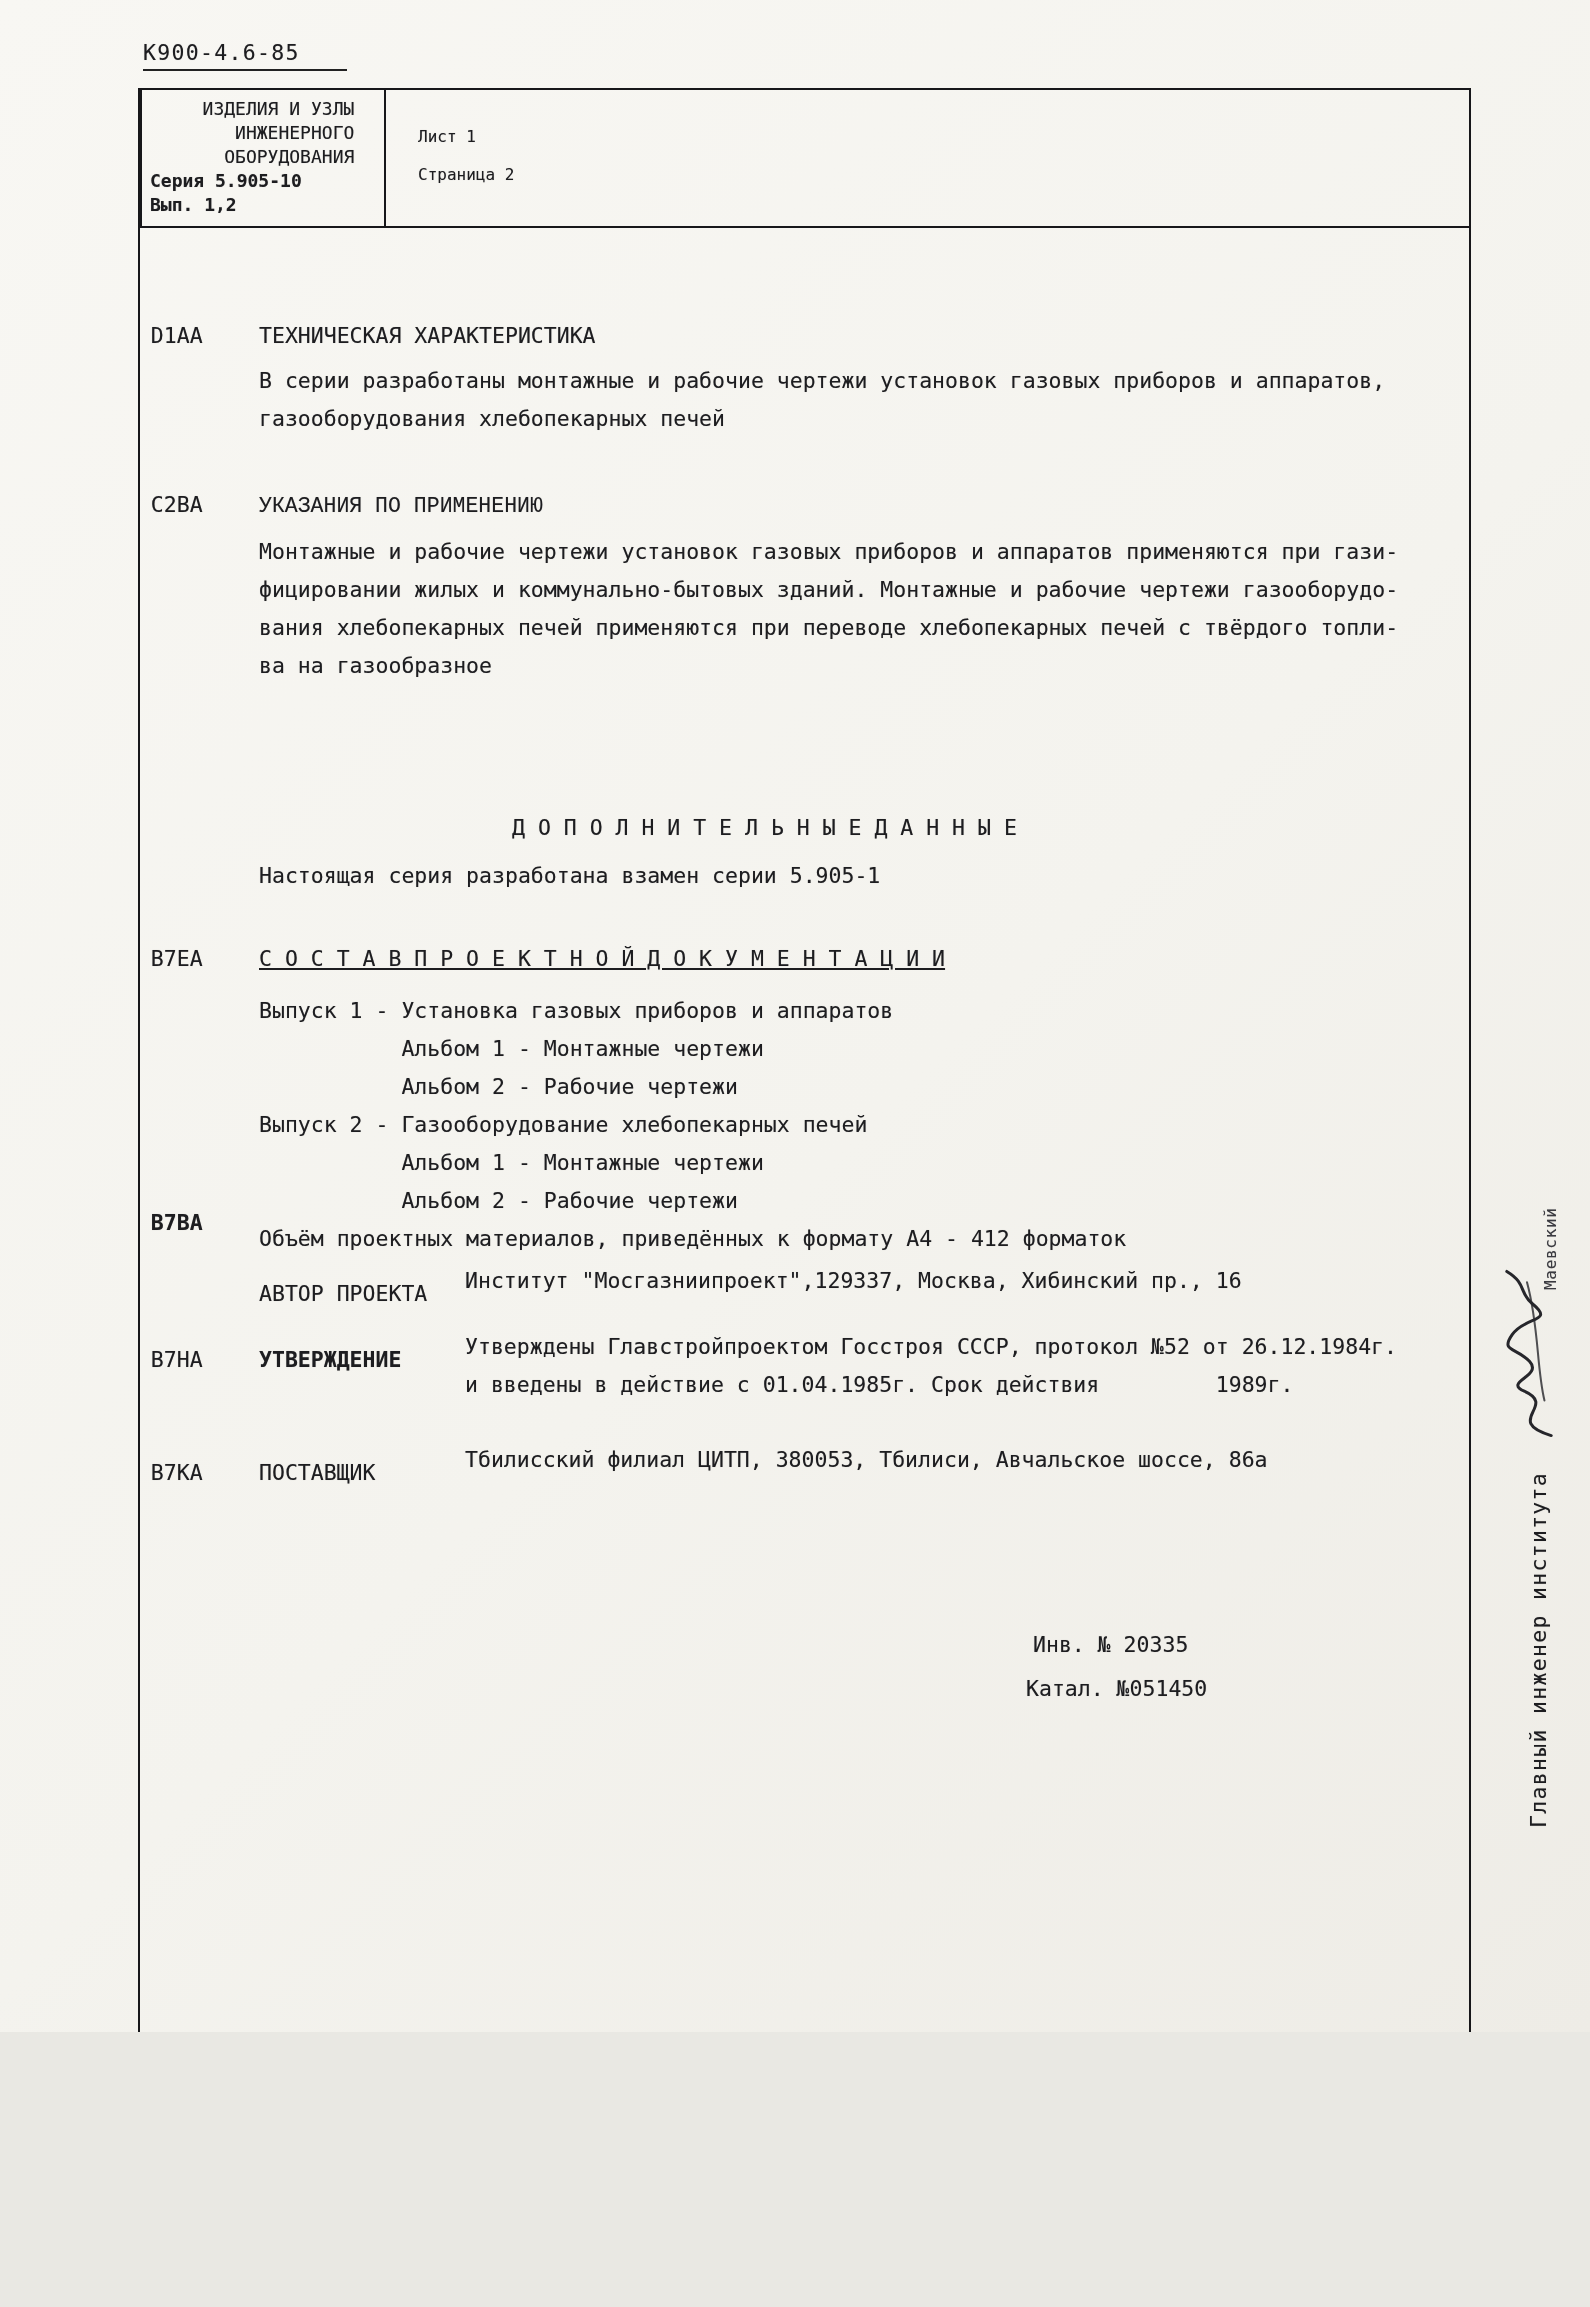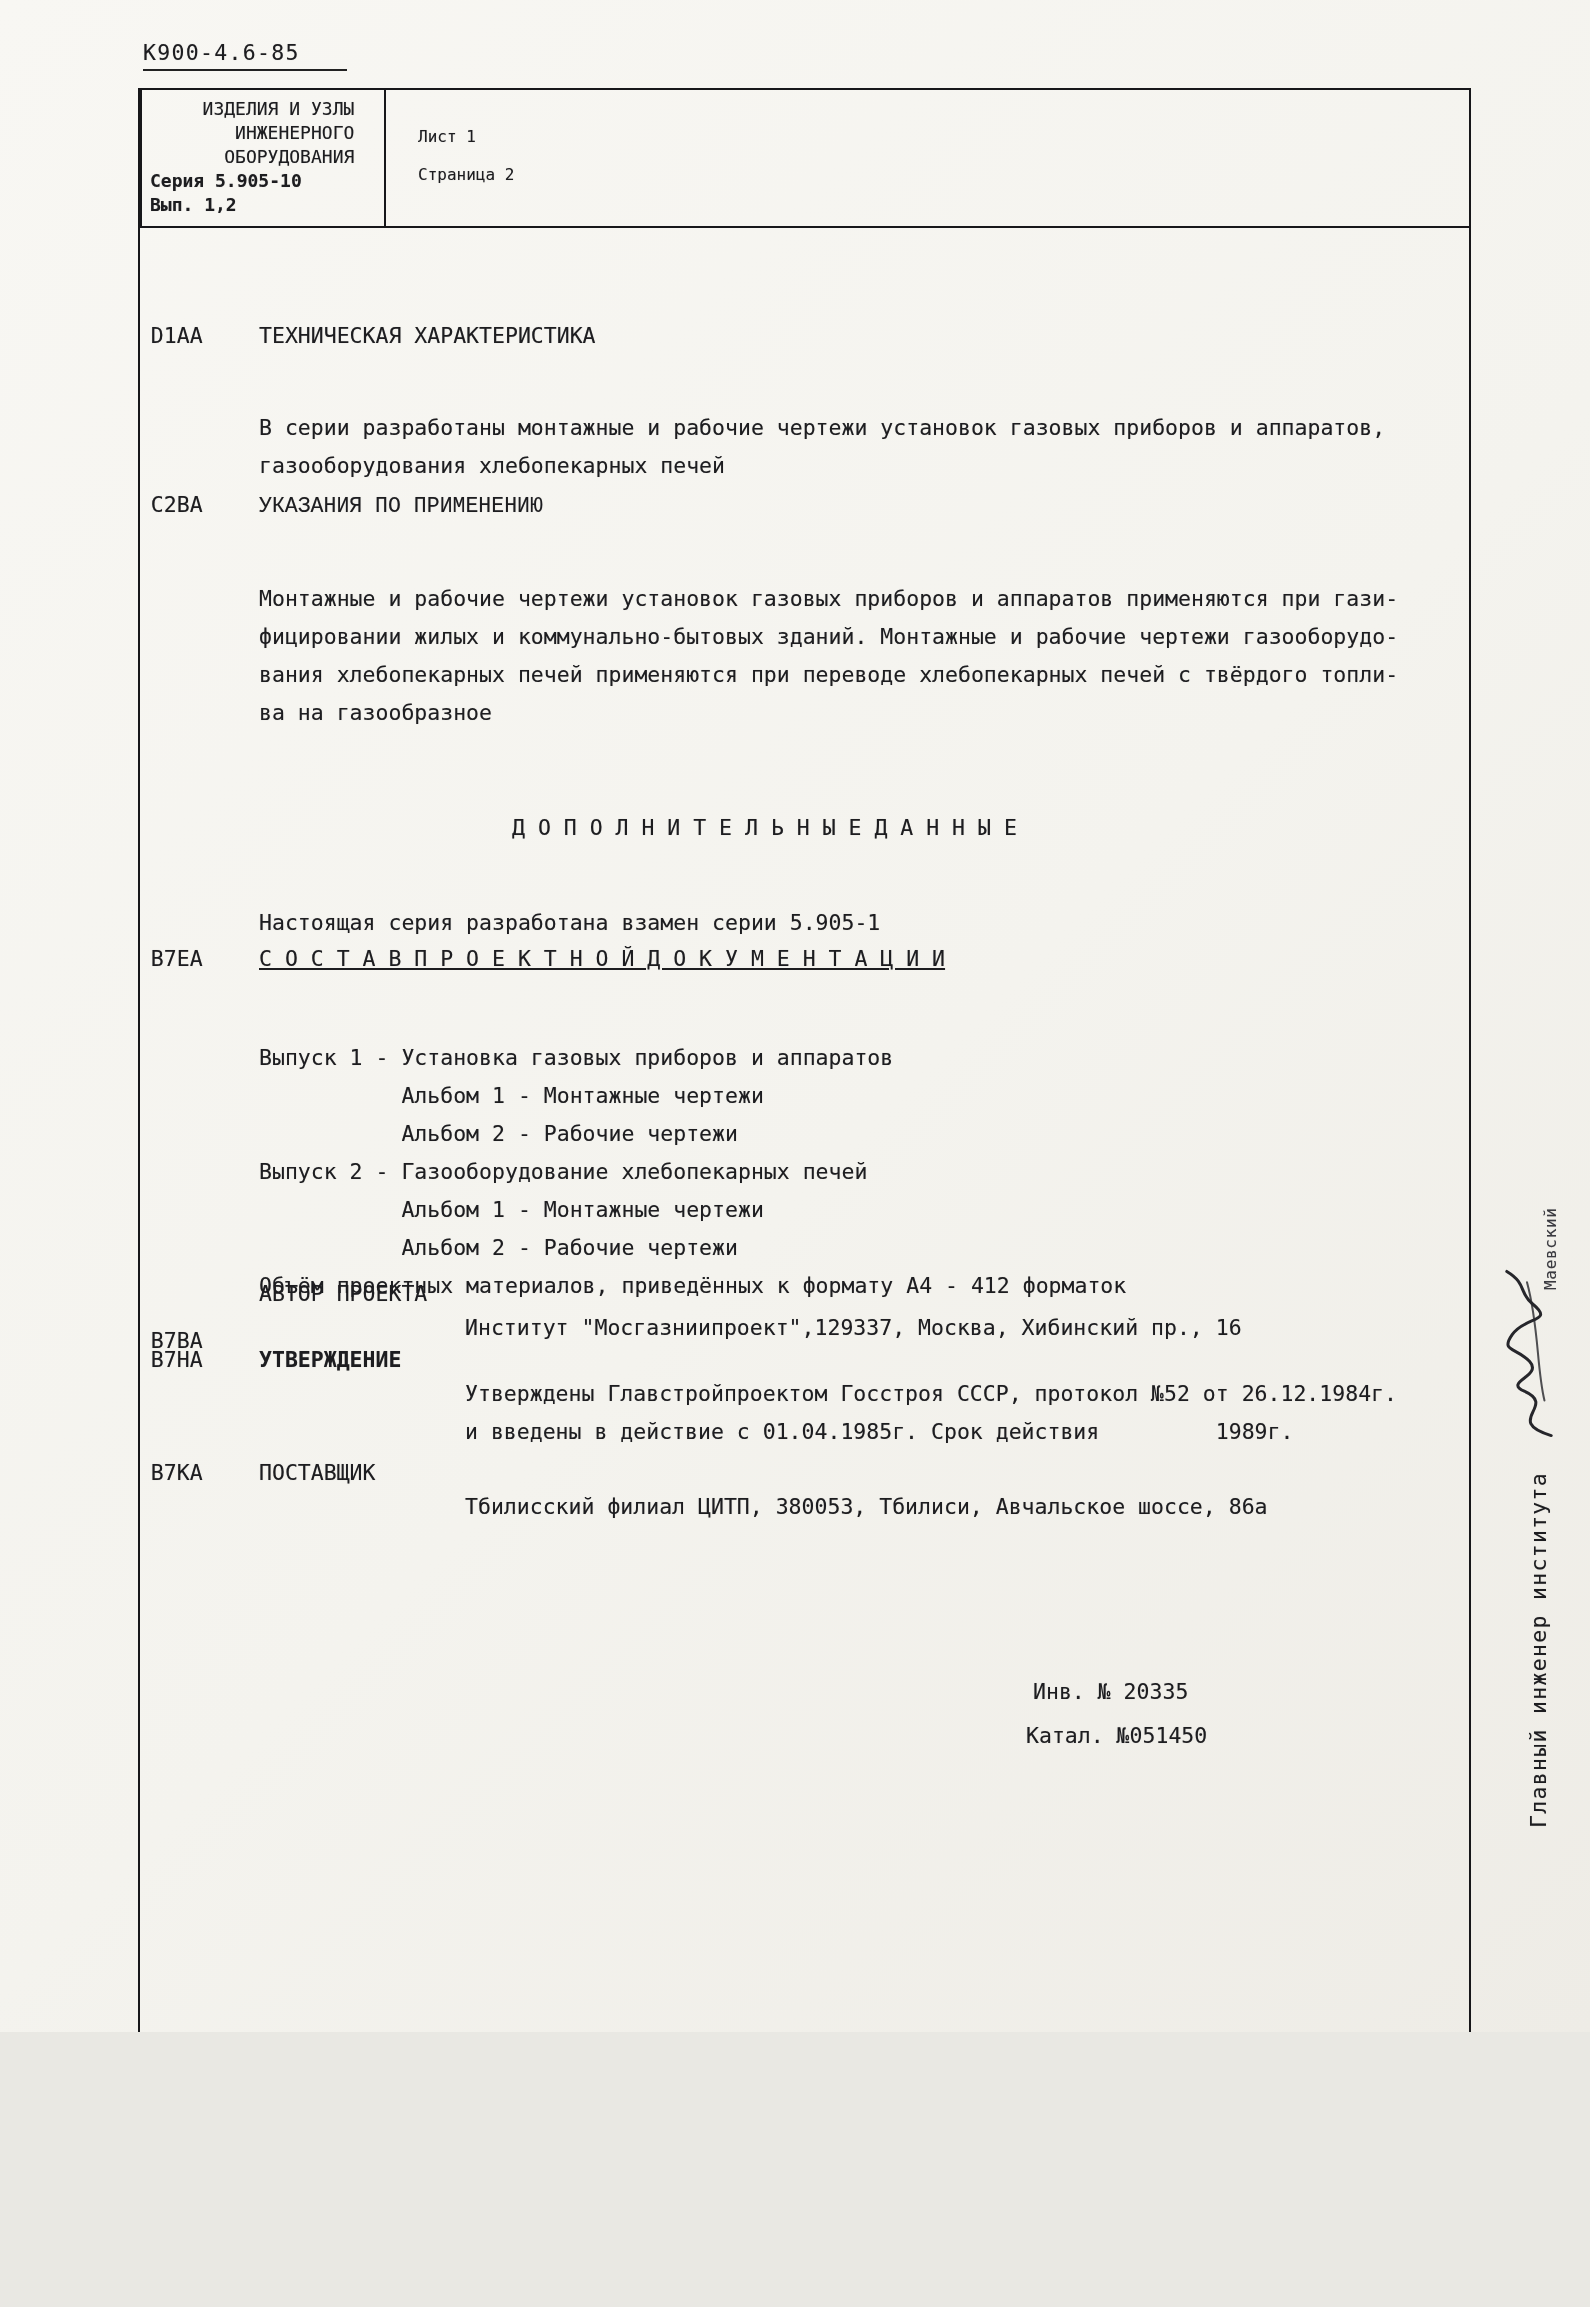--- a/index.html
+++ b/index.html
@@ -38,34 +38,34 @@
   }
   .hc-class .org { white-space:pre-line;text-align:right; }
   .hc-class .series { font-weight:bold; }
   .hc-page {
     flex:1; border-left:2.7px solid #17171a;
     padding:28px 0 0 32px; font-size:16px; line-height:38px;margin-left:27px;
   }
   
   .code  { position:absolute; font-size:21.5px; white-space:nowrap; }
   .label { position:absolute; font-size:21.5px; white-space:nowrap; }
-  .block { position:absolute; font-size:21.5px; line-height:38px; white-space:pre-wrap;margin-top:47px; }
+  .block { position:absolute; font-size:21.5px; line-height:38px; white-space:pre-wrap; }
   
   .pos-tech-code     { left:10.8px;   top:233px; }
   .pos-tech-title    { left:119px;  top:233px; }
   .pos-tech-body     { left:119px;  top:272px; }
   .pos-usage-code    { left:10.8px;   top:402px; }
   .pos-usage-title   { left:119px;  top:404px;font-family:Liberation Mono, monospace; }
   .pos-usage-body    { left:119px;  top:443px; }
   .pos-add-title     { left:372px;  top:725px; }
   .pos-add-body      { left:119px;  top:767px; }
   .pos-comp-code     { left:10.8px;   top:856px; }
   .pos-comp-title    { left:119px;  top:856px;text-decoration:underline; }
   .pos-comp-body     { left:119px;  top:902px; }
-  .pos-author-code   { left:10.8px;   top:1238px; }
+  .pos-author-code   { left:10.8px;   top:1120px;font-weight:bold; }
   .pos-author-label  { left:119px;  top:1191px; }
   .pos-author-value  { left:325px;  top:1172px; }
   .pos-appr-code     { left:10.8px;   top:1257px; }
   .pos-appr-label    { left:119px;  top:1257px;font-weight:bold; }
   .pos-appr-value    { left:325px;  top:1238px; }
   .pos-supp-code     { left:10.8px;   top:1370px; }
   .pos-supp-label    { left:119px;  top:1370px; }
   .pos-supp-value    { left:325px;  top:1351px; }
   .pos-inv           { left:893px; top:1536px; }
   .pos-cat           { left:886px; top:1580px; }

